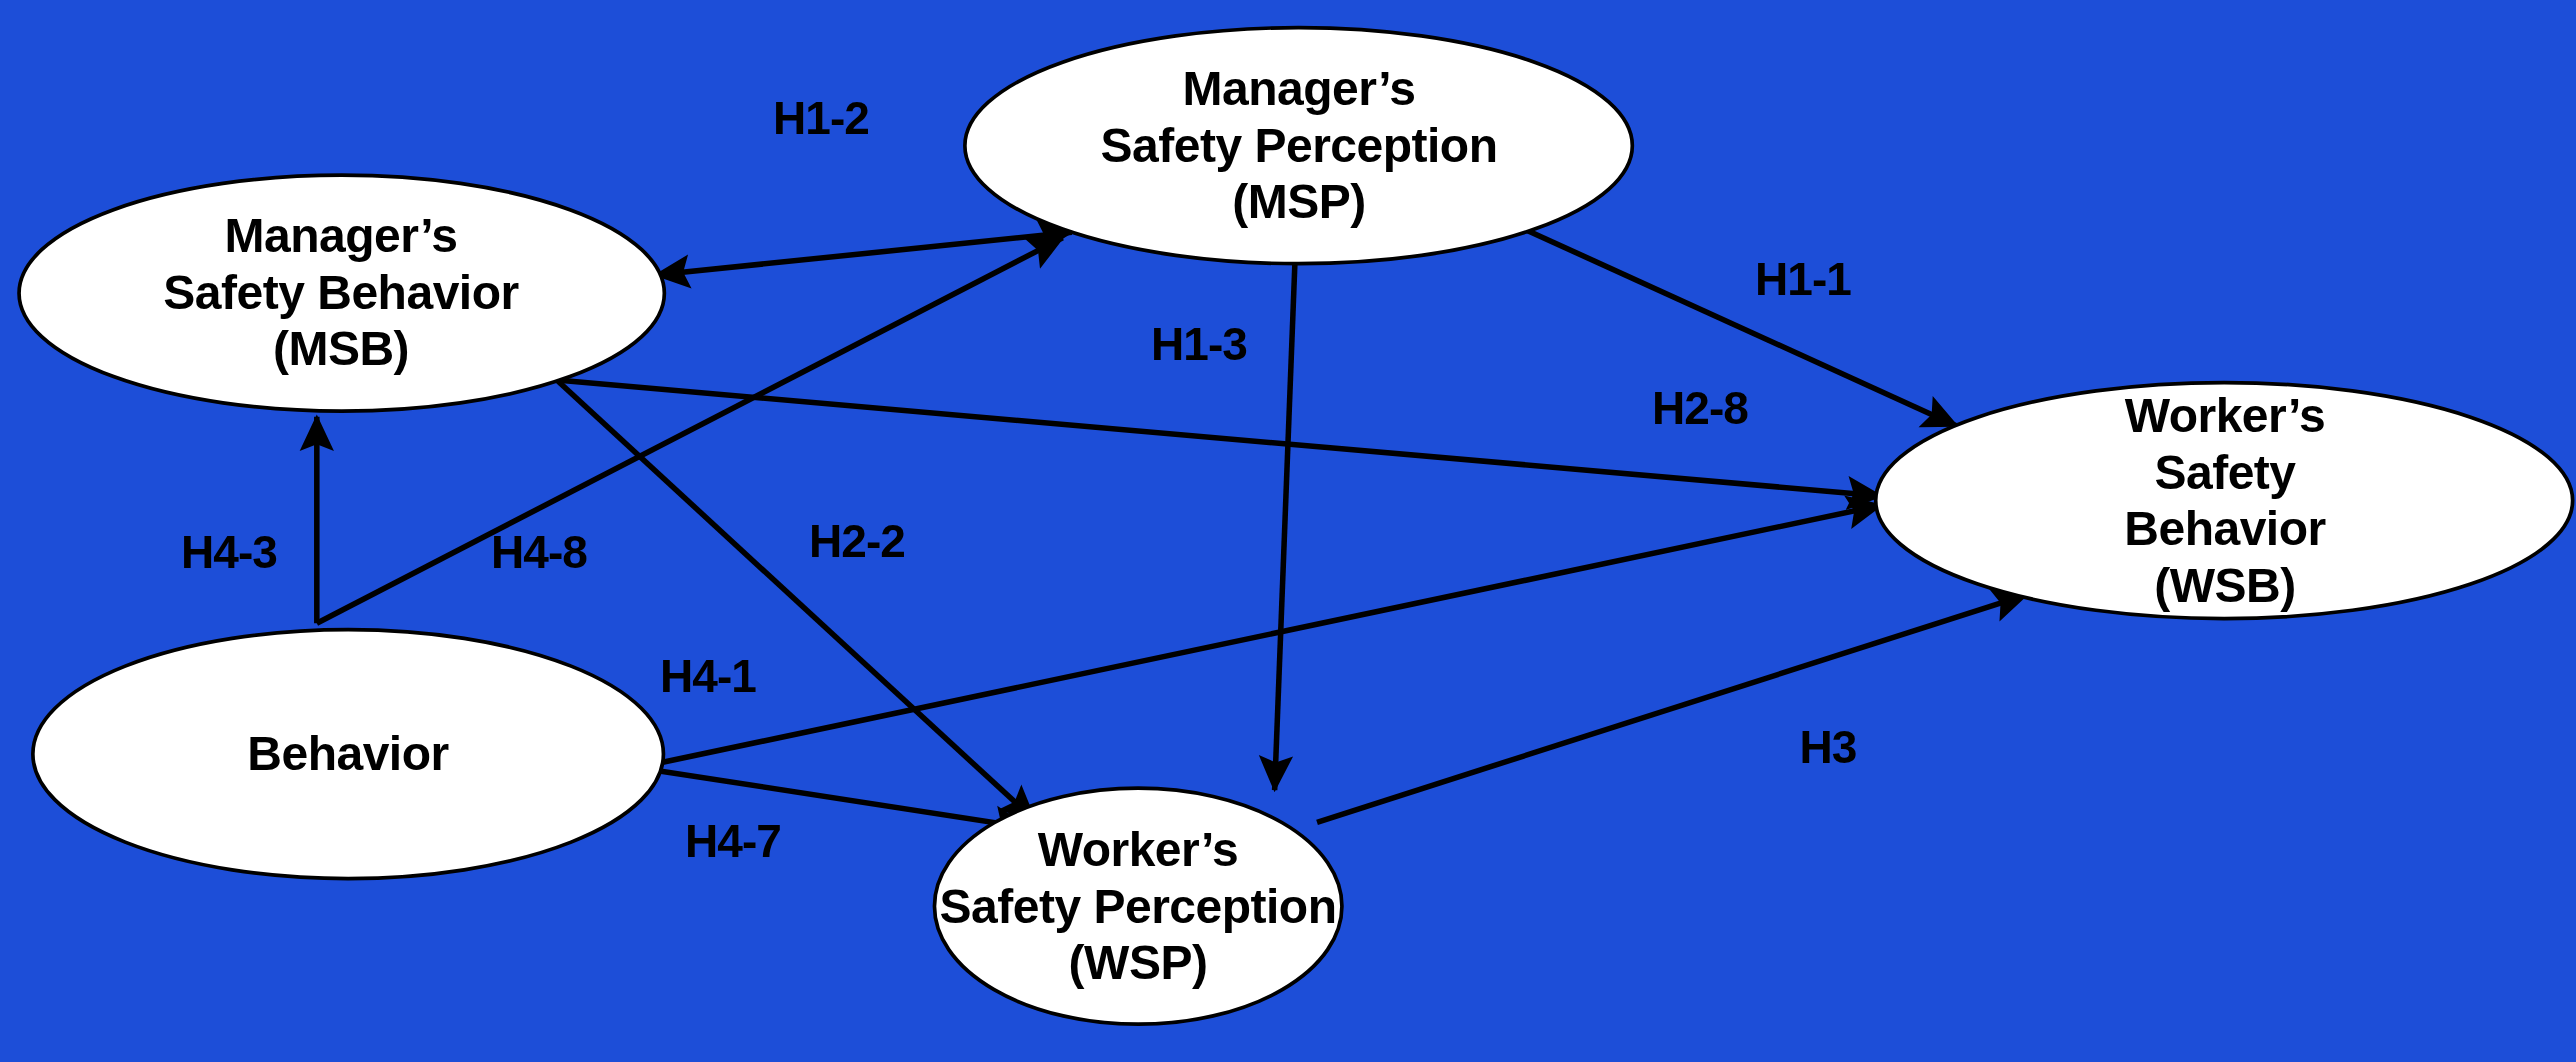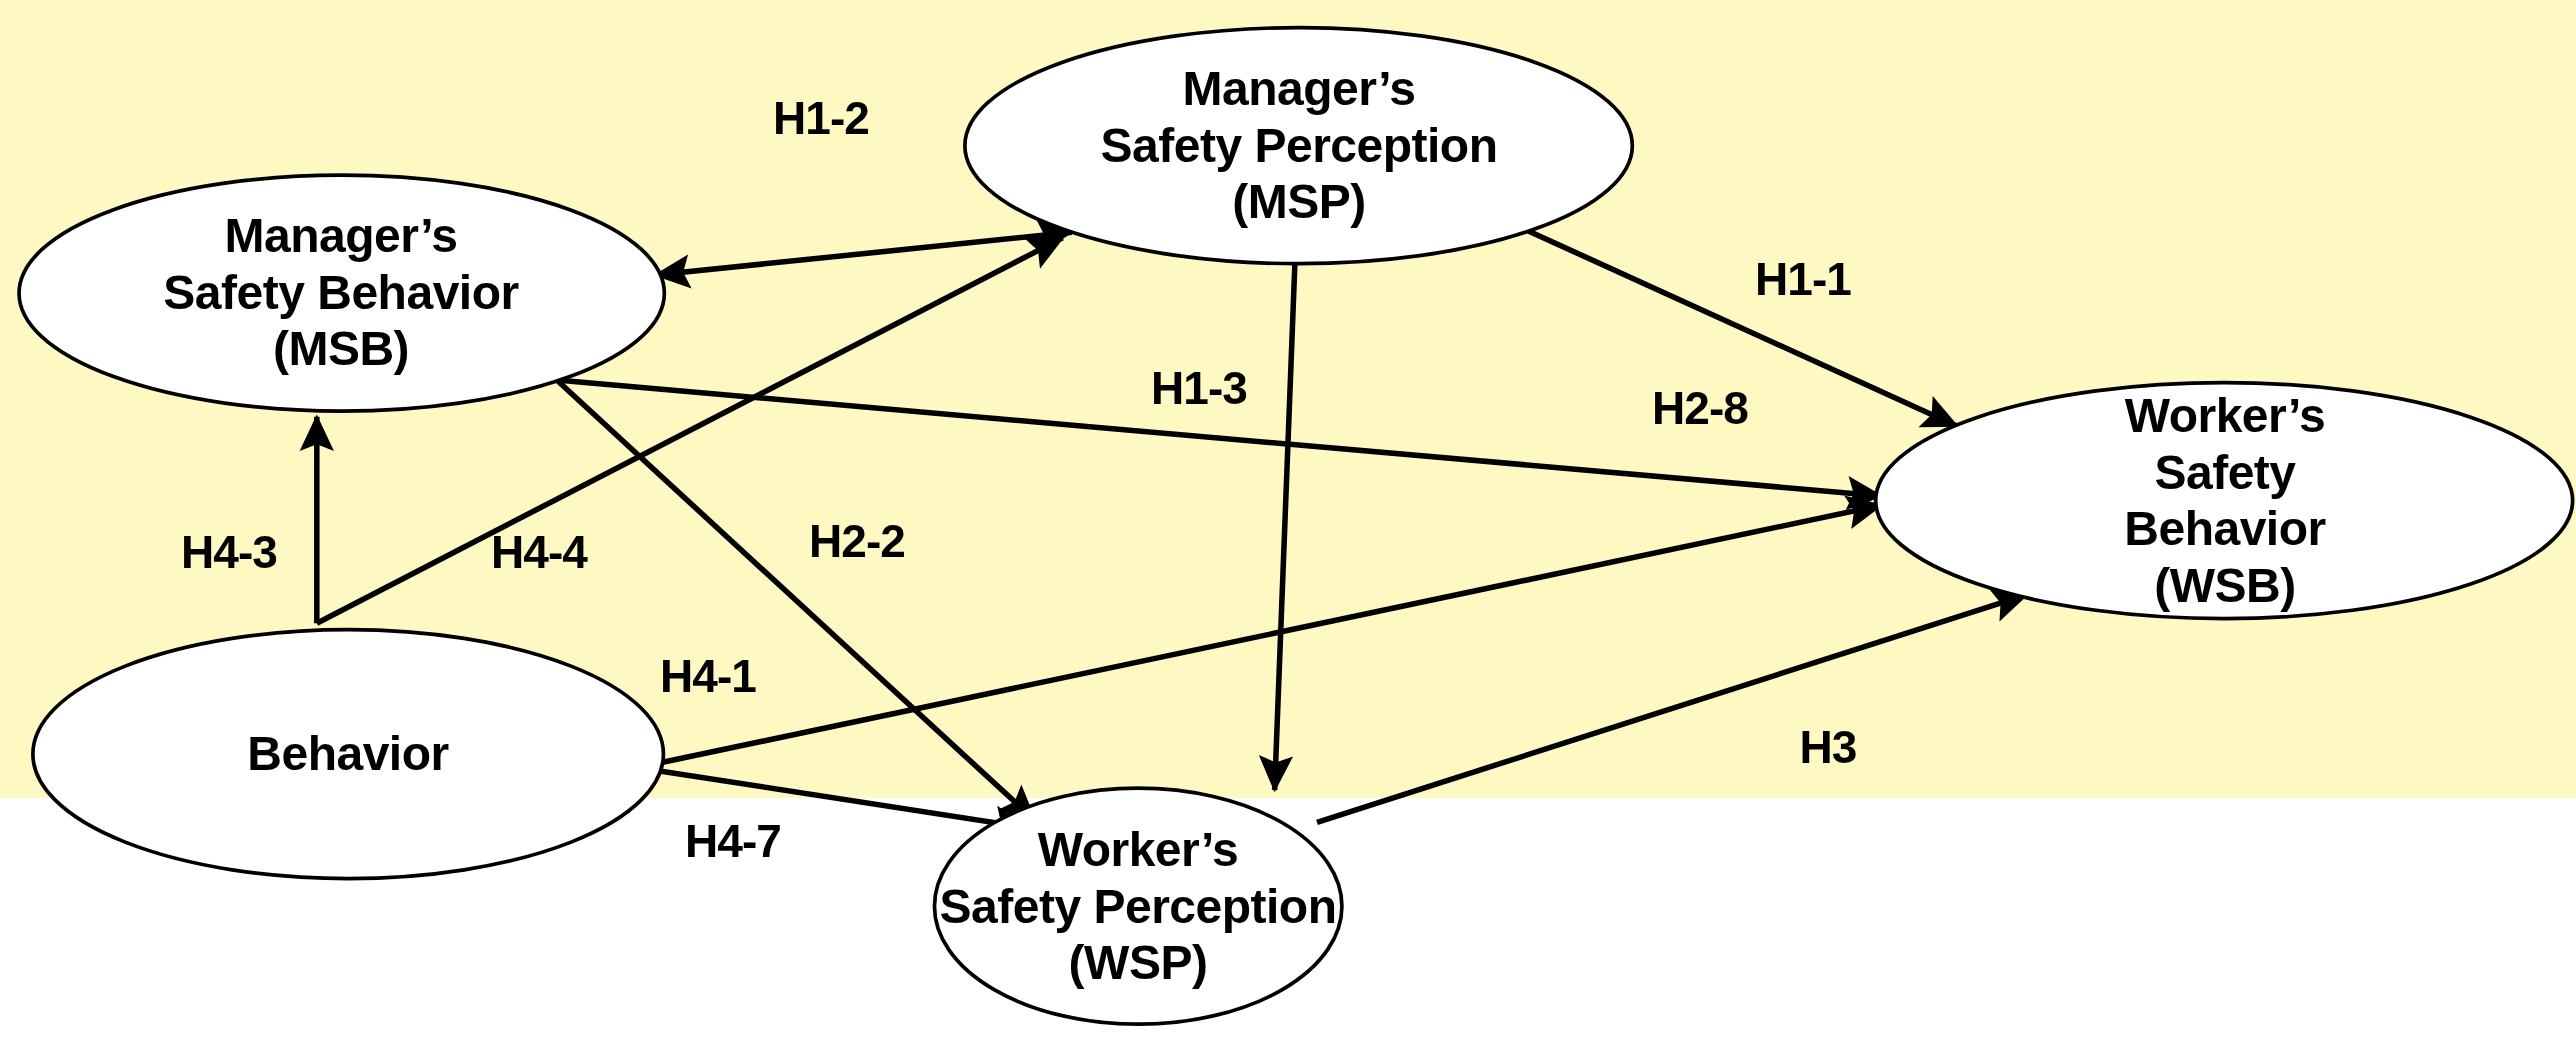--- a/index.html
+++ b/index.html
@@ -9,22 +9,22 @@
   }
   body {
     width: 2576px;
     height: 1062px;
     font-family: "Liberation Sans", sans-serif;
     overflow: hidden;
   }
   #diagram-root {
     position: relative;
     width: 2576px;
-    height: 798px;
-    background: #fef9c3;
+    height: 1062px;
+    background: #1d4ed8;
   }
   svg.canvas {
     position: absolute;
     top: 0;
     left: 0;
     width: 2576px;
     height: 1062px;
   }
   .node-ellipse {
     fill: #ffffff;
@@ -93,26 +93,26 @@
         <ellipse class="node-ellipse" cx="1408" cy="158" rx="362" ry="128"></ellipse>
         <ellipse class="node-ellipse" cx="2412" cy="543" rx="378" ry="128"></ellipse>
         <ellipse class="node-ellipse" cx="377" cy="818" rx="342" ry="135"></ellipse>
         <ellipse class="node-ellipse" cx="1234" cy="983" rx="221" ry="128"></ellipse>
       </g>
   </svg>
 
   <div id="labels-layer">
       <div class="edge-label" style="left: 821px; top: 118px;">H1-2</div>
       <div class="edge-label" style="left: 1803px; top: 279px;">H1-1</div>
-      <div class="edge-label" style="left: 1199px; top: 344px; margin-top: 44px;">H1-3</div>
+      <div class="edge-label" style="left: 1199px; top: 344px;">H1-3</div>
       <div class="edge-label" style="left: 1700px; top: 408px;">H2-8</div>
       <div class="edge-label" style="left: 857px; top: 541px;">H2-2</div>
       <div class="edge-label" style="left: 1828px; top: 747px;">H3</div>
       <div class="edge-label" style="left: 229px; top: 552px;">H4-3</div>
-      <div class="edge-label" style="left: 539px; top: 552px;">H4-4</div>
+      <div class="edge-label" style="left: 539px; top: 552px;">H4-8</div>
       <div class="edge-label" style="left: 708px; top: 676px;">H4-1</div>
       <div class="edge-label" style="left: 733px; top: 841px;">H4-7</div>
       <div class="node-label" style="left: 341px; top: 293px;">Manager’s
 Safety Behavior
 (MSB)</div>
       <div class="node-label" style="left: 1299px; top: 146px;">Manager’s
 Safety Perception
 (MSP)</div>
       <div class="node-label" style="left: 2225px; top: 501px;">Worker’s
 Safety Behavior

